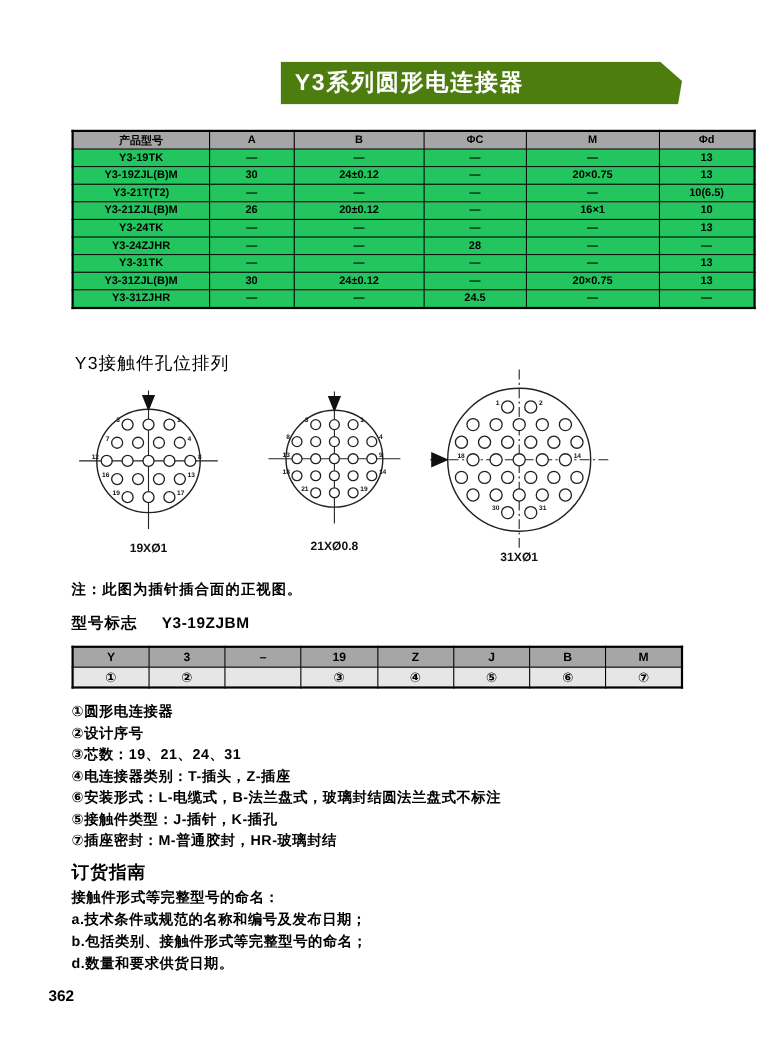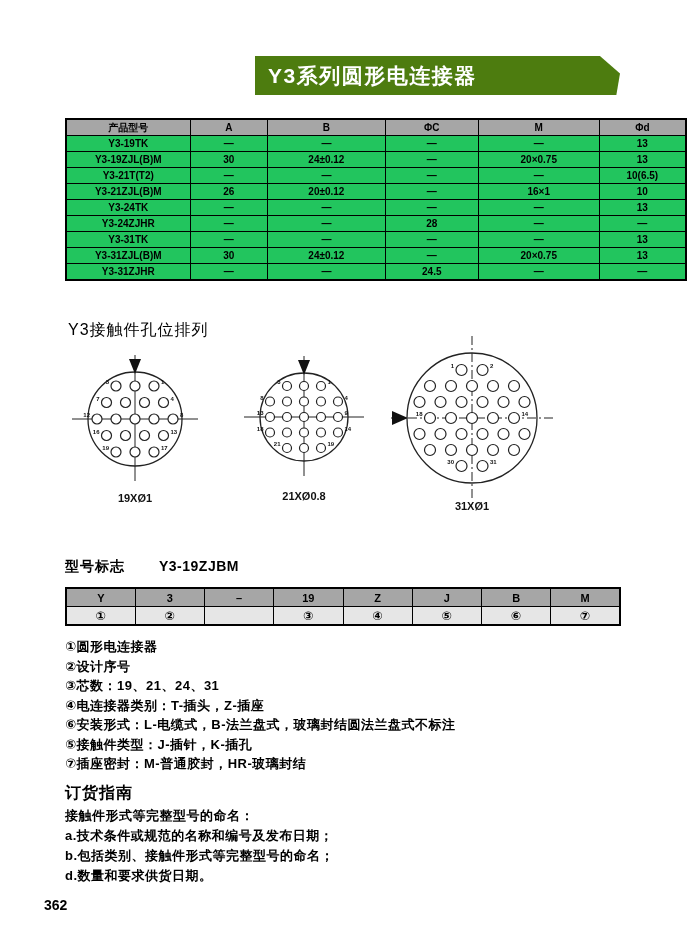--- a/index.html
+++ b/index.html
@@ -21,21 +21,21 @@
 
   .diag{position:absolute;}
   #diag-0{left:70px;top:345px;}
   #diag-1{left:240px;top:345px;}
   #diag-2{left:386px;top:318px;}
   .diag svg text{font-family:"Liberation Sans","DejaVu Sans",sans-serif;}
 
   .note{position:absolute;left:65px;top:527px;font-size:13px;font-weight:bold;letter-spacing:1px;}
 
   .model-line{position:absolute;left:65px;top:558px;font-size:14px;font-weight:bold;letter-spacing:1px;}
-  .model-line .model-example{margin-left:34px;letter-spacing:0.5px;}
+  .model-line .model-example{margin-left:22px;letter-spacing:0.5px;}
 
   table.code{position:absolute;left:65px;top:587px;width:556px;border-collapse:collapse;
              text-align:center;font-weight:bold;border:2px solid #000;}
   table.code td{border:1px solid #000;height:17px;padding:0;font-size:11px;}
   table.code tr.hdr td{background:#a6a6a6;}
   table.code tr.sub td{background:#e6e6e6;font-size:12px;}
 
   .legend{position:absolute;left:65px;top:637px;font-size:13px;font-weight:bold;line-height:19.5px;letter-spacing:0.5px;}
   .order-title{position:absolute;left:65px;top:783px;font-size:16px;font-weight:bold;letter-spacing:1px;}
   .order{position:absolute;left:65px;top:806px;font-size:13px;font-weight:bold;line-height:20px;letter-spacing:0.5px;}
@@ -261,20 +261,21 @@
           <circle cx="107" cy="132" r="5.5" fill="#fff" stroke="#222" stroke-width="1.2"></circle>
           <circle cx="128" cy="132" r="5.5" fill="#fff" stroke="#222" stroke-width="1.2"></circle>
           <circle cx="75.5" cy="148" r="5.5" fill="#fff" stroke="#222" stroke-width="1.2"></circle>
           <circle cx="96.5" cy="148" r="5.5" fill="#fff" stroke="#222" stroke-width="1.2"></circle>
           <text x="68" y="146" font-size="6" font-weight="bold" text-anchor="end" fill="#111">30</text>
           <text x="104" y="146" font-size="6" font-weight="bold" text-anchor="start" fill="#111">31</text>
           <text x="86" y="192" font-size="11" font-weight="bold" text-anchor="middle" fill="#111">31XØ1</text>
         </svg></div>
     </div>
 
+  <div class="note">注：此图为插针插合面的正视图。</div>
 
   <div class="model-line">
     <span>型号标志</span><span class="model-example">Y3-19ZJBM</span>
   </div>
 
   <table class="code">
     <tbody id="code-body">
         <tr class="hdr">
           <td style="width: 12.5%;">Y</td>
           <td style="width: 12.5%;">3</td>

